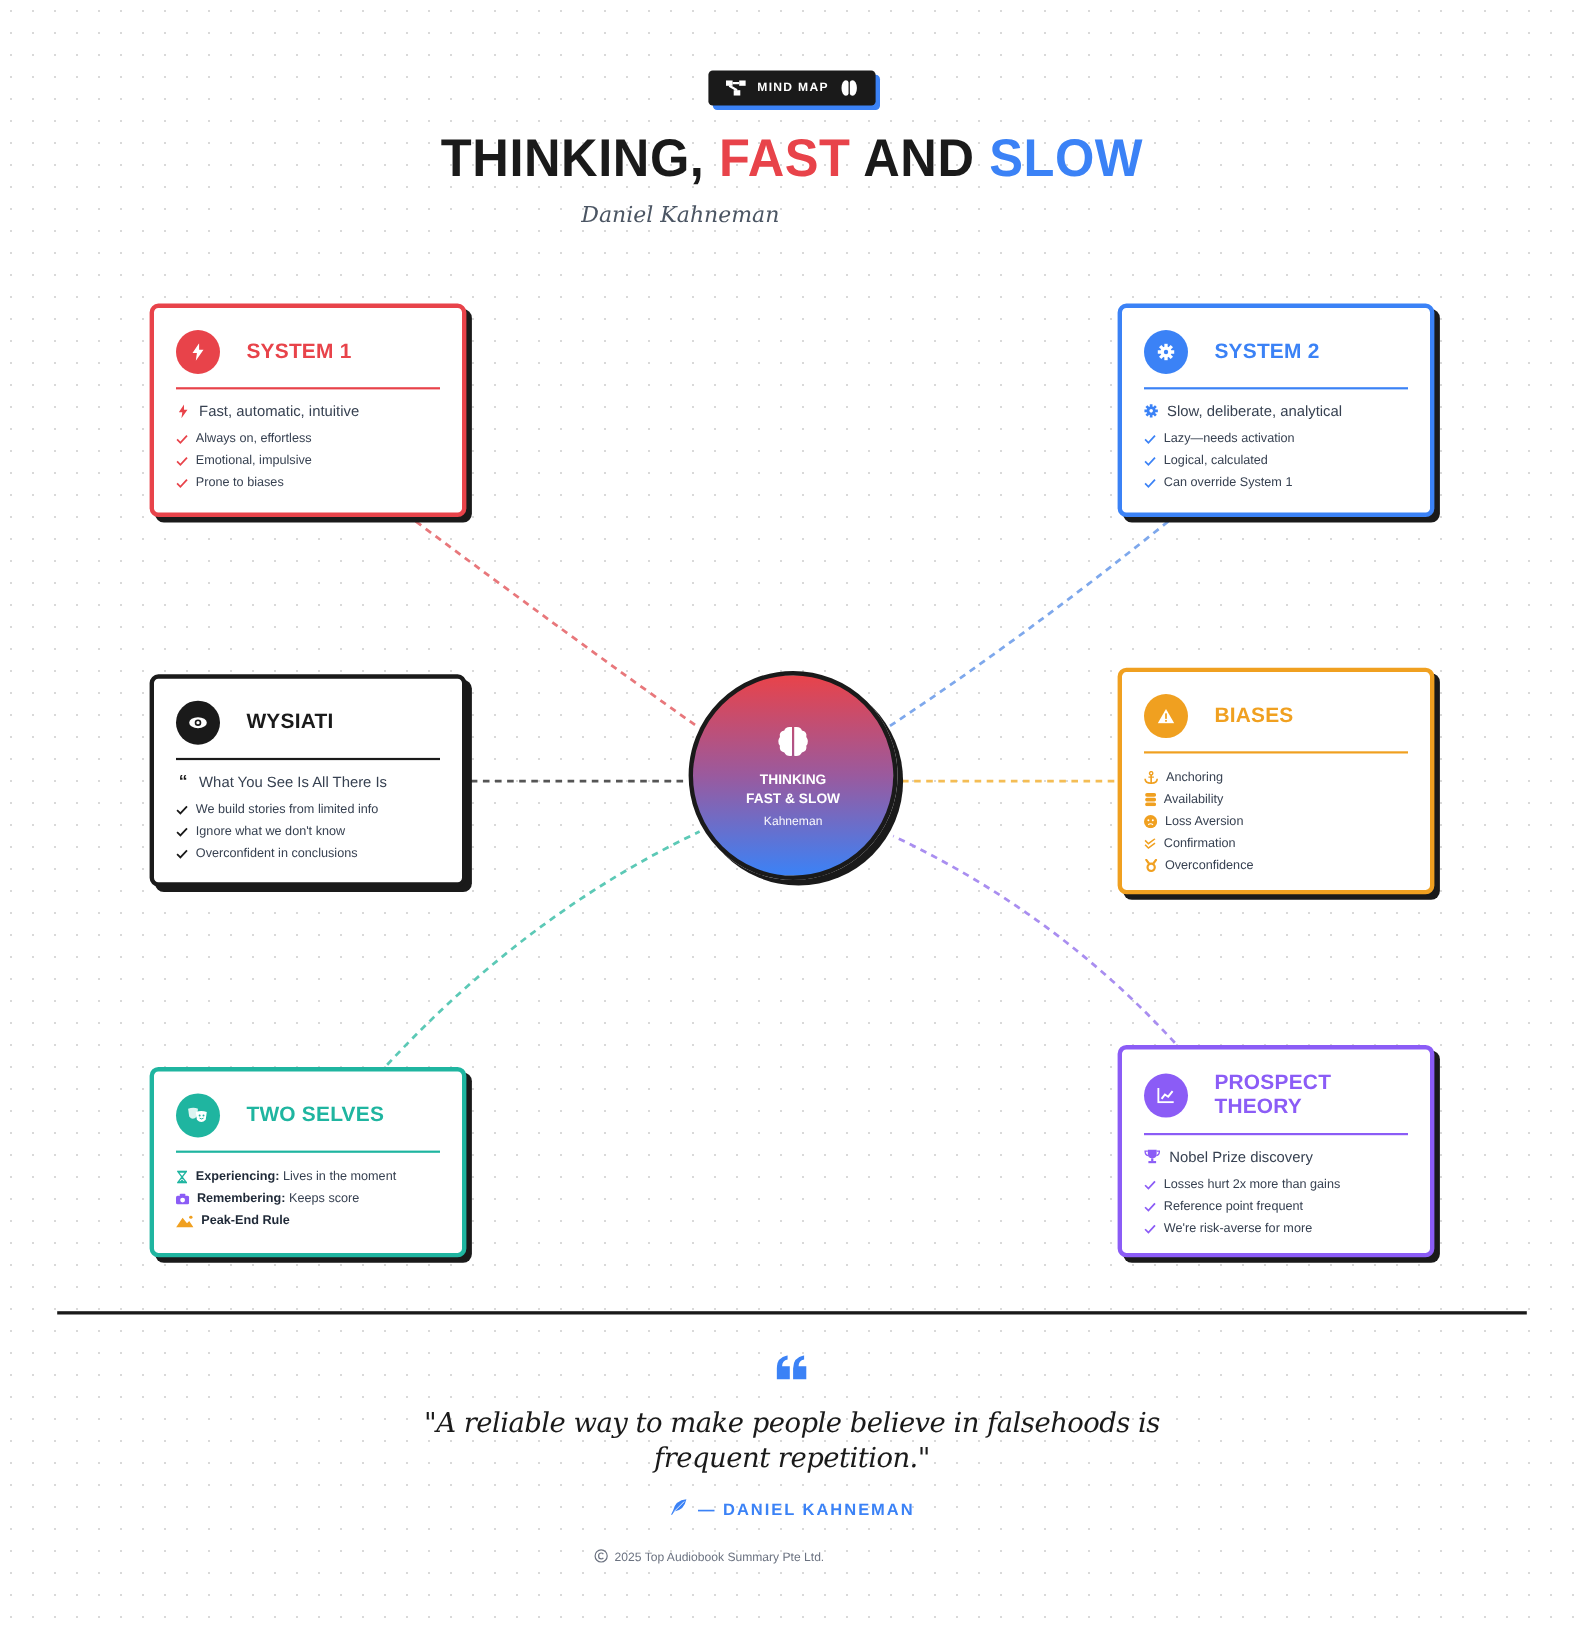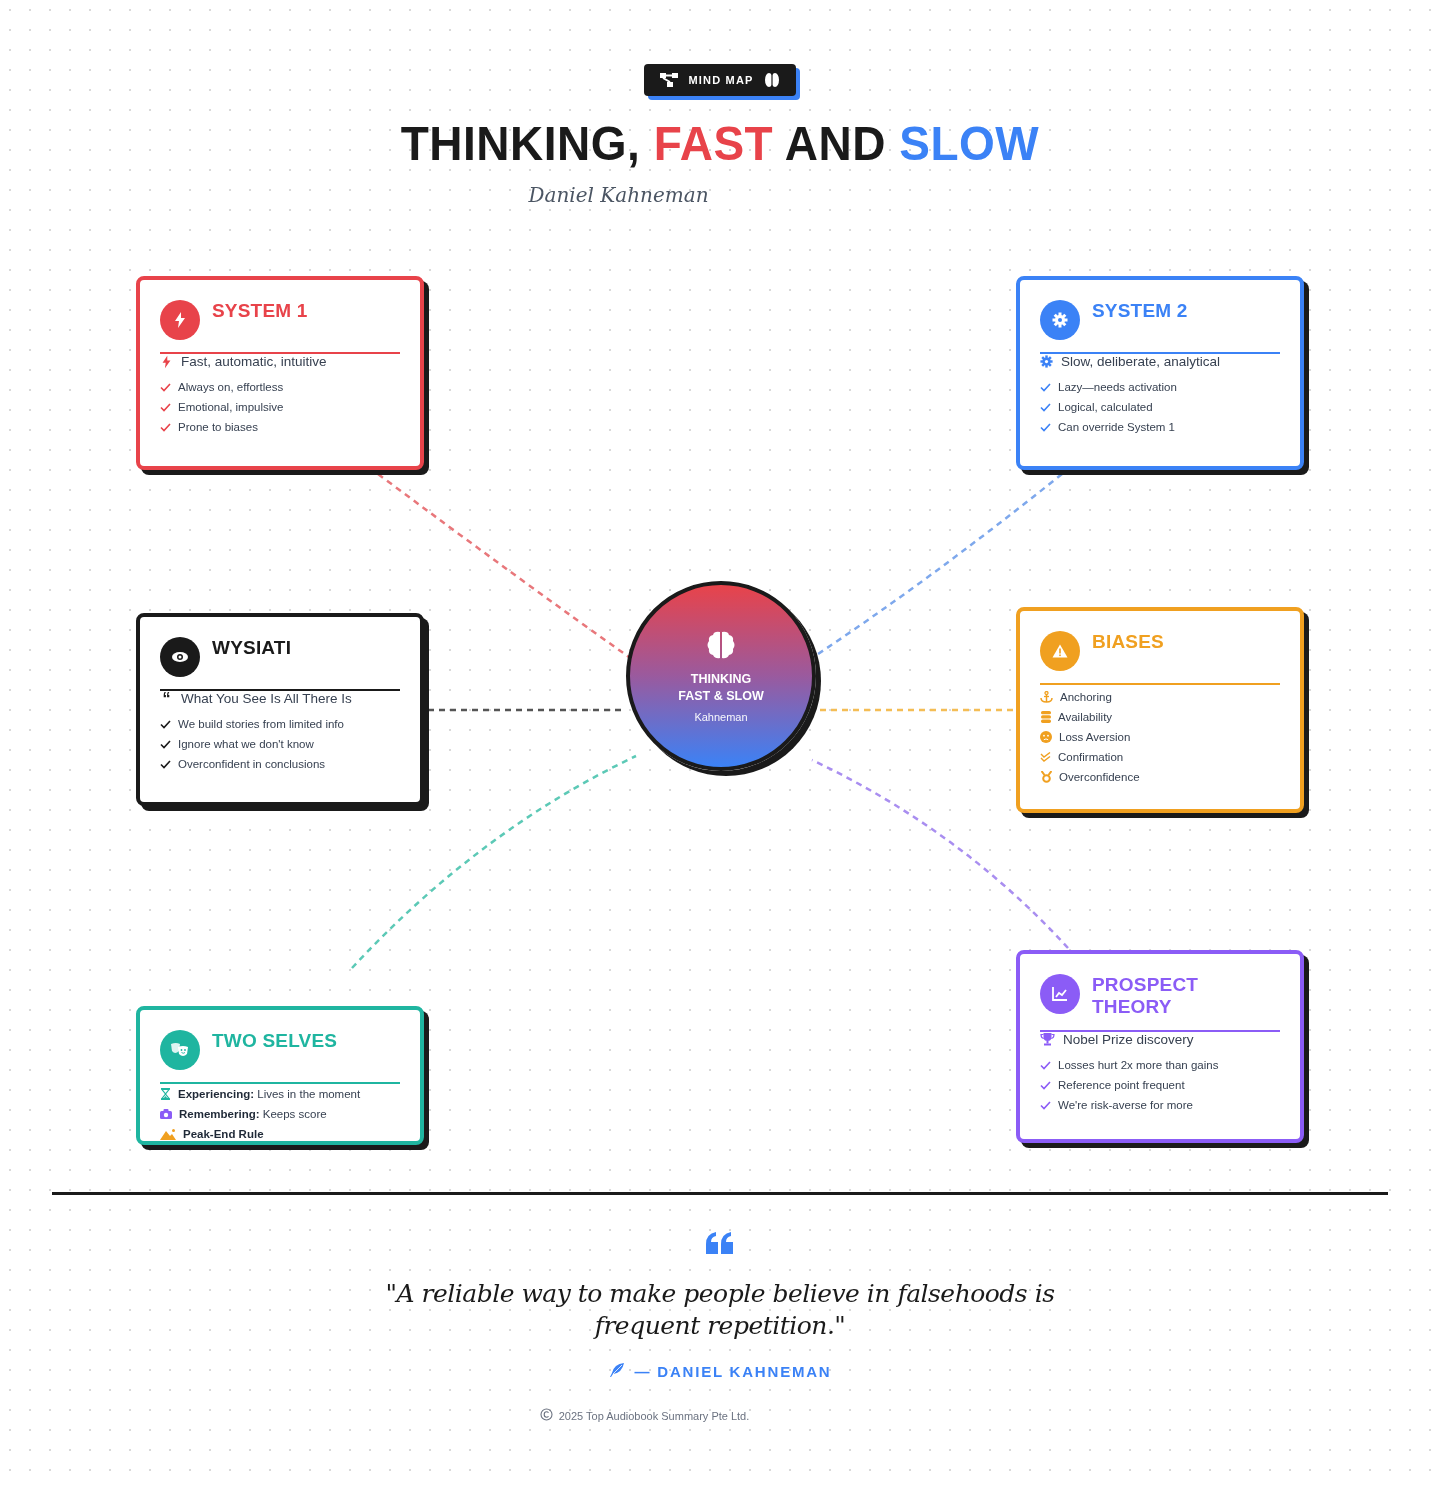--- a/index.html
+++ b/index.html
@@ -34,33 +34,33 @@
     position: absolute; left: 0; width: 1237px; top: 183px; text-align: center;
     font-family: "DejaVu Serif", serif; font-style: italic; font-size: 20px; color: #4b5563;
   }
   svg.lines { position: absolute; left: 0; top: 0; width: 1440px; height: 1488px; pointer-events: none; }
   .card {
     position: absolute; width: 288px; background: #fff;
     border: 4px solid; border-radius: 8px;
     box-shadow: 5px 5px 0 #1a1a1a;
     padding: 20px 20px 16px 20px;
   }
-  .card-head { display: flex; gap: 12px; padding-bottom: 12px; border-bottom: 2px solid; }
+  .card-head { display: flex; align-items: center; gap: 24px; padding-bottom: 12px; border-bottom: 2px solid; margin-bottom: 12px; }
   .card-icon { width: 40px; height: 40px; border-radius: 50%; display: flex; align-items: center; justify-content: center; flex-shrink: 0; }
   .card-title { font-weight: 700; font-size: 19px; letter-spacing: 0.2px; }
   .lead { display: flex; align-items: center; gap: 8px; font-size: 13.5px; color: #374151; margin-bottom: 8px; }
   .lead .ic { width: 13px; display: inline-flex; justify-content: center; }
   ul.items { list-style: none; }
   ul.items li { display: flex; align-items: center; gap: 7px; font-size: 11.5px; color: #374151; height: 20px; }
   ul.items li .ic { width: 11px; display: inline-flex; justify-content: center; }
   .bias li { font-size: 11.5px; }
   .selves li { height: 24px; font-size: 11.5px; }
   .selves b { font-weight: 700; color: #1f2937; }
   .center {
-    position: absolute; left: 626px; top: 581px; width: 190px; height: 190px; border-radius: 50%;
+    position: absolute; left: 626px; top: 610px; width: 190px; height: 190px; border-radius: 50%;
     background: linear-gradient(180deg, #e8434a 0%, #9a5a9e 50%, #3b82f6 100%);
     border: 4px solid #1a1a1a;
     box-shadow: 5px 5px 0 #1a1a1a;
     display: flex; flex-direction: column; align-items: center; justify-content: center;
     color: #fff; text-align: center;
   }
   .center .t1 { font-weight: 700; font-size: 12.5px; line-height: 17px; margin-top: 6px; }
   .center .t2 { font-size: 11px; margin-top: 6px; opacity: 0.95; }
   .divider { position: absolute; left: 52px; top: 1192px; width: 1336px; height: 3px; background: #1a1a1a; }
   .quote-mark { position: absolute; left: 0; width: 1440px; top: 1232px; text-align: center; }
@@ -321,21 +321,21 @@
           <svg width="11" height="12" viewBox="0 0 11 12">
             <path d="M0.5 0 L3.5 4 M10.5 0 L7.5 4" stroke="#f0a020" stroke-width="2"></path>
             <circle cx="5.5" cy="7.5" r="3.3" stroke="#f0a020" stroke-width="2" fill="none"></circle>
           </svg>
         </span>
         <span>Overconfidence</span>
       </li>
   </ul>
 </div>
 
-<div class="card selves" style="left:136px; top:1006px; height:139px; border-color:#1fb5a0;">
+<div class="card selves" style="left:136px; top:970px; height:173px; border-color:#1fb5a0;">
   <div class="card-head" style="border-color:#1fb5a0;">
     <div class="card-icon" style="background:#1fb5a0;">
       <svg width="20" height="16" viewBox="0 0 20 16">
           <path d="M1 2 Q 6 0 10 2 L 9 9 Q 5 13 2 9 Z" fill="#fff" opacity="0.85"></path>
           <path d="M8 5 Q 13 3 18 5 L 17 12 Q 13 16 9 12 Z" fill="#fff"></path>
           <circle cx="11.5" cy="8" r="0.9" fill="#1fb5a0"></circle>
           <circle cx="15" cy="8" r="0.9" fill="#1fb5a0"></circle>
           <path d="M11.5 10.5 Q 13.3 12 15 10.5" stroke="#1fb5a0" stroke-width="0.9" fill="none"></path>
         </svg>
     </div>

